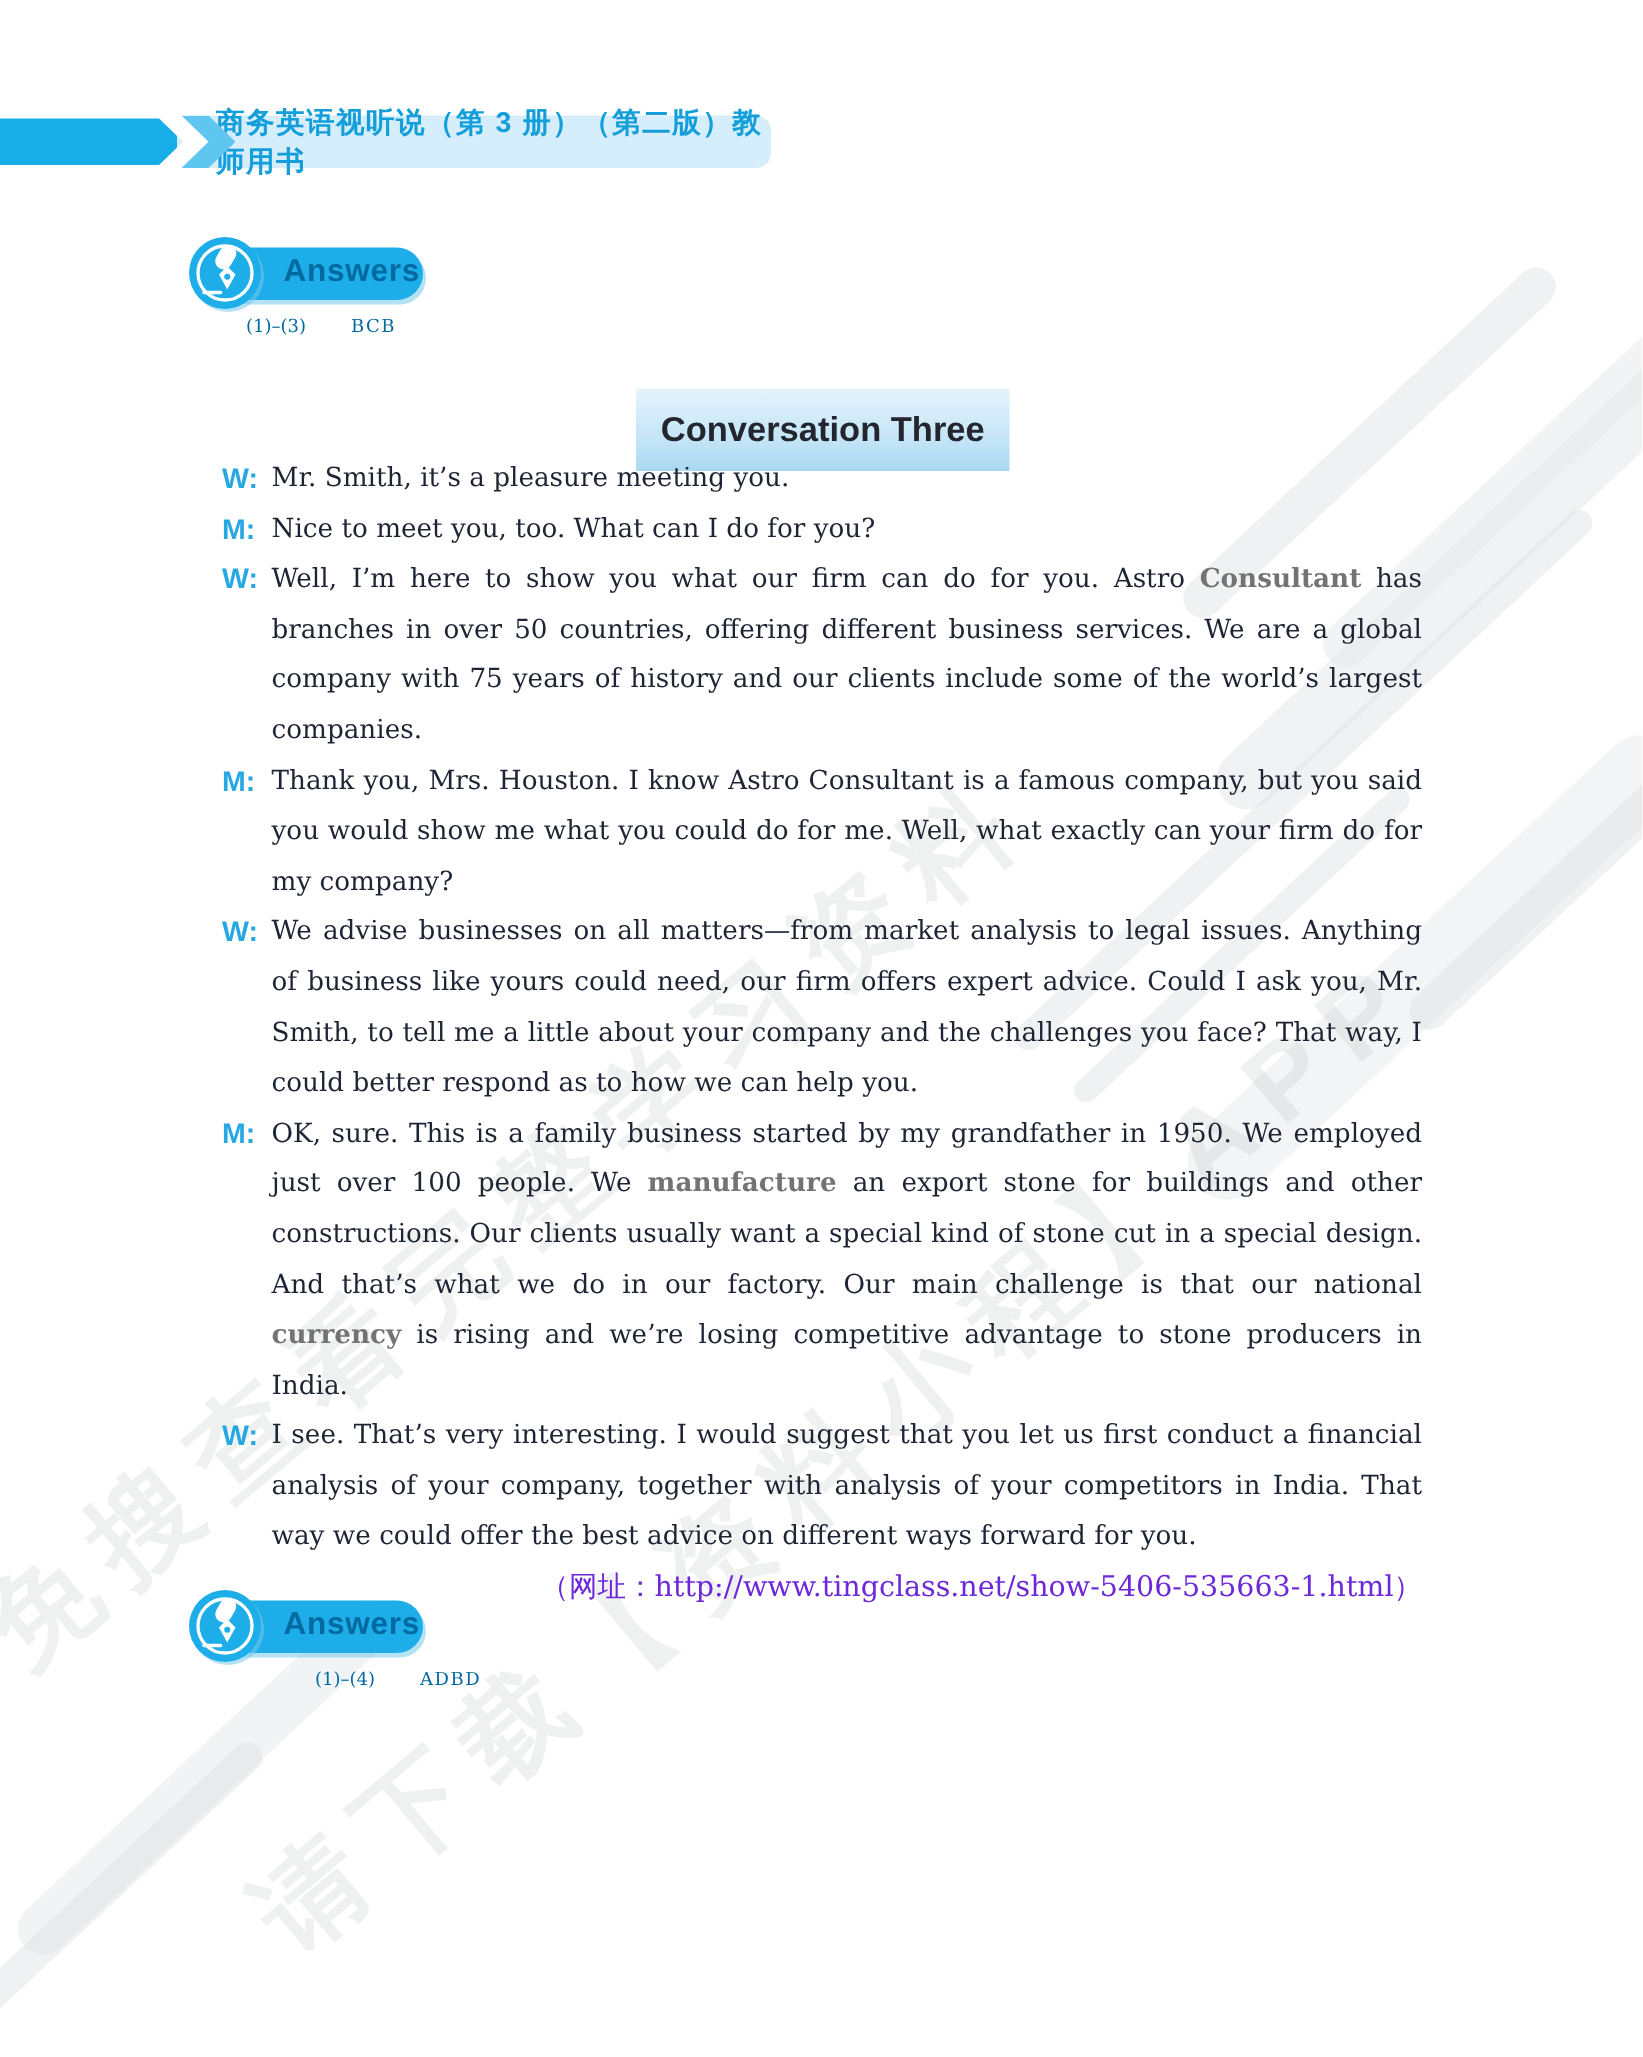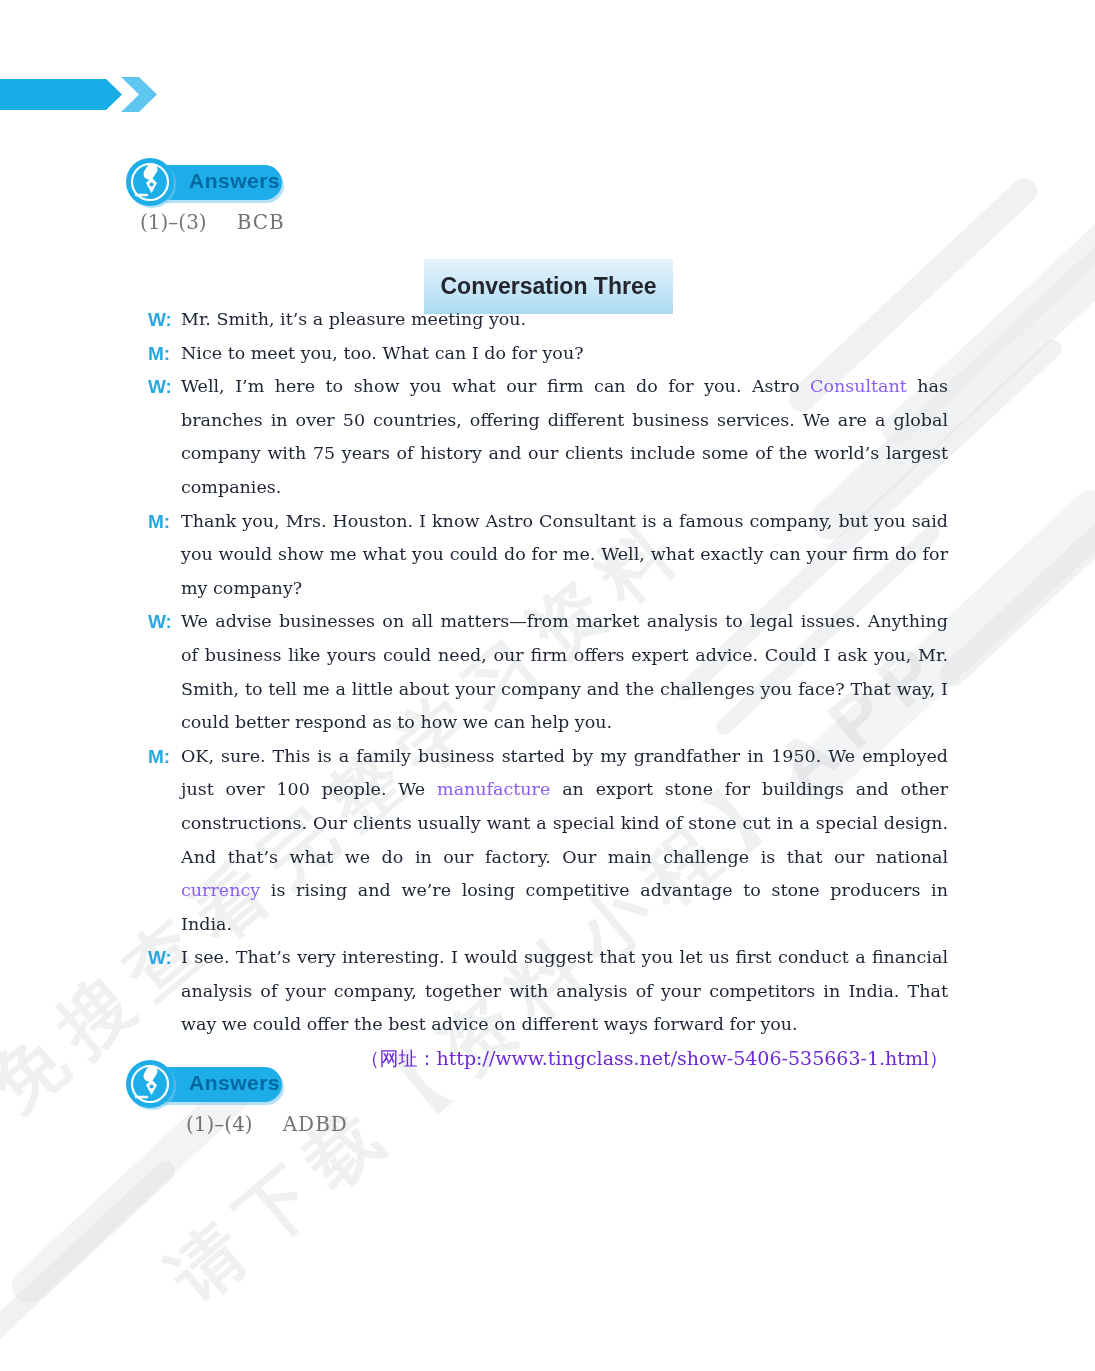--- a/index.html
+++ b/index.html
@@ -54,42 +54,42 @@
     position:absolute;left:0;top:0;width:48px;height:48px;border-radius:50%;
     background:#1daee9;box-shadow:2px 2px 0 rgba(120,200,235,0.55);
   }
   .answers .label{
     position:absolute;left:63px;top:11px;color:#0369a1;
     font-family:"Liberation Sans",sans-serif;font-weight:bold;font-size:21px;letter-spacing:0.5px;
   }
   .answers.a1{top:158px;}
   .answers.a2{top:1060px;}
   
-  .result{position:absolute;left:140px;z-index:3;font-size:20px;color:#737373;}
+  .result{position:absolute;left:164px;z-index:3;font-size:12px;color:#0369a1;}
   .result .val{margin-left:30px;letter-spacing:1px;}
   .result.r1{top:210px;}
   .result.r2{top:1112px;margin-left:46px;}
   
   .conv{
     position:absolute;left:424px;top:259px;width:249px;height:55px;z-index:3;
     background:linear-gradient(180deg,#e6f4fc 0%,#bfe2f6 70%,#a9d9f3 100%);
     display:flex;align-items:center;justify-content:center;
     font-family:"Liberation Sans",sans-serif;font-weight:bold;font-size:23px;color:#23262e;
   }
   
   .content{position:absolute;left:148px;top:303px;width:800px;z-index:3;}
   .turn{
     position:relative;padding-left:33px;text-align:justify;
     font-size:17.5px;line-height:33.6px;color:#1d2433;
   }
   .turn .speaker{
     position:absolute;left:0;top:0;color:#27a8e3;
     font-family:"Liberation Sans",sans-serif;font-weight:bold;font-size:19px;line-height:33.6px;
   }
-  .hl{color:#8b5cf6;font-weight:normal;}
+  .hl{color:#737373;font-weight:bold;}
   .source{
     text-align:right;font-size:19px;line-height:33.6px;color:#6d28d9;
   }
   
   .footer-ico{position:absolute;left:95px;top:1238px;z-index:3;}
   .pen-ico{display:block;}
 </style>
 </head>
 <body>
 
@@ -102,20 +102,23 @@
   <div class="streak s5"></div>
   <div class="streak s6"></div>
   <div class="streak s7"></div>
   <div class="streak s8"></div>
   <div class="streak s9"></div>
 
   <div class="wm l1">免搜查看完整学习资料</div>
   <div class="wm l2">请下载【资料小程】APP</div>
 
   <div class="hdr-bar"></div>
+  <div class="hdr-badge">
+    <span class="t">商务英语视听说（第 3 册）（第二版）教师用书</span>
+  </div>
   <div class="chev white"></div>
   <div class="chev blue"></div>
 
   <div class="answers a1">
     <div class="pill"></div>
     <div class="circle">
       <svg class="pen-ico" width="48" height="48" viewBox="0 0 48 48">
         <circle cx="24" cy="24" r="18" fill="none" stroke="#ffffff" stroke-width="2.2"></circle>
         <rect x="19" y="5" width="11" height="17" rx="5.5" fill="#ffffff" transform="rotate(30 24.5 13.5)"></rect>
         <path d="M20 25 l5.5 -5.5 L31 25 l-5.5 10 z" fill="#ffffff"></path>

